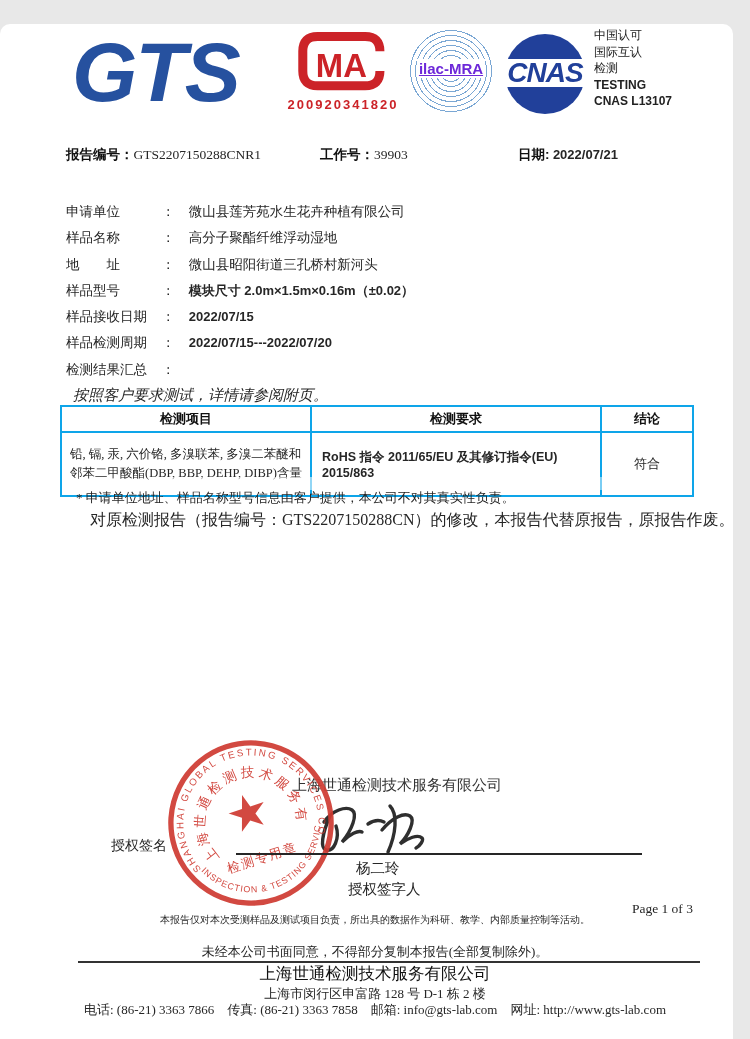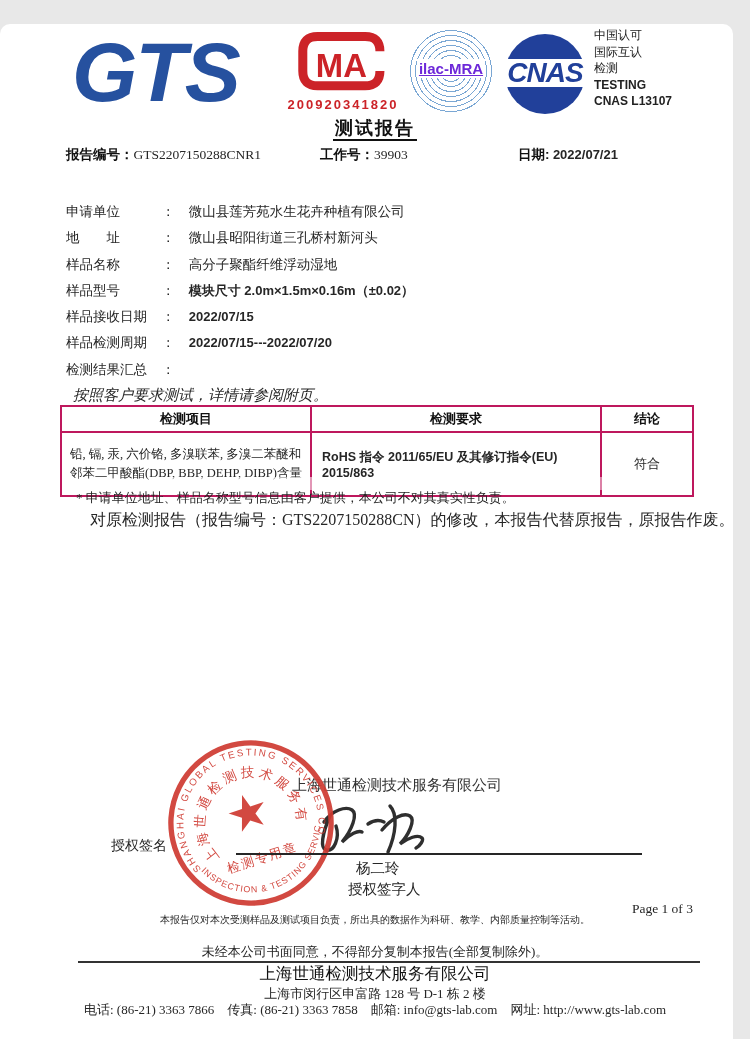--- a/index.html
+++ b/index.html
@@ -40,21 +40,21 @@
   .details { left:66px; top:199px; font-size:13.5px; }
   .d-row   { height:26.3px; line-height:26.3px; white-space:nowrap; }
   .d-label { display:inline-block; width:92px; }
   .d-colon { display:inline-block; width:24px; }
   .d-val.num { font-family:"Liberation Sans", sans-serif; font-weight:bold; font-size:13px; }
   .note { left:73px; top:386px; font-size:15px;font-style:italic; }
 
   
   .rtable { left:60px; top:405px; }
   table { border-collapse:collapse; table-layout:fixed; width:632px; }
-  th, td { border:2px solid #be185d; }
+  th, td { border:2px solid #0ea5e9; }
   th { height:20px; font-family:"Liberation Sans", sans-serif; font-weight:bold;
        font-size:13px; padding:2px 0; color:#111111; }
   td { height:56px; vertical-align:middle; }
   td.item { font-size:12.5px; line-height:19px; padding:3px 6px 3px 8px; }
   td.req  { font-family:"Liberation Sans", sans-serif; font-weight:bold;
             font-size:12.5px; padding-left:10px; }
   td.con  { text-align:center; font-size:13px; }
   .smudge { background:rgba(255,255,255,.55); }
 
   
@@ -108,49 +108,46 @@
   </svg>
 
   <div class="abs cnas-caption">
     <div>中国认可</div>
     <div>国际互认</div>
     <div>检测</div>
     <div class="bold">TESTING</div>
     <div class="bold">CNAS L13107</div>
   </div>
 
-  <div class="abs title">
-    <span>测试报告</span>
-  </div>
 
   <div class="abs info-row seg1">
     <span class="info-label">报告编号：</span><span>GTS2207150288CNR1</span>
   </div>
   <div class="abs info-row seg2">
     <span class="info-label">工作号：</span><span>39903</span>
   </div>
   <div class="abs info-row seg3">
     <span class="info-label">日期:</span> <span class="val-bold">2022/07/21</span>
   </div>
 
   <div class="abs details">
     <div class="d-row">
       <span class="d-label">申请单位</span>
       <span class="d-colon">：</span>
       <span class="d-val">微山县莲芳苑水生花卉种植有限公司</span>
     </div>
     <div class="d-row">
+      <span class="d-label">样品名称</span>
+      <span class="d-colon">：</span>
+      <span class="d-val">高分子聚酯纤维浮动湿地</span>
+    </div>
+    <div class="d-row">
       <span class="d-label">地　　址</span>
       <span class="d-colon">：</span>
       <span class="d-val">微山县昭阳街道三孔桥村新河头</span>
-    </div>
-    <div class="d-row">
-      <span class="d-label">样品名称</span>
-      <span class="d-colon">：</span>
-      <span class="d-val">高分子聚酯纤维浮动湿地</span>
     </div>
     <div class="d-row">
       <span class="d-label">样品型号</span>
       <span class="d-colon">：</span>
       <span class="d-val num">模块尺寸 2.0m×1.5m×0.16m（±0.02）</span>
     </div>
     <div class="d-row">
       <span class="d-label">样品接收日期</span>
       <span class="d-colon">：</span>
       <span class="d-val num">2022/07/15</span>

